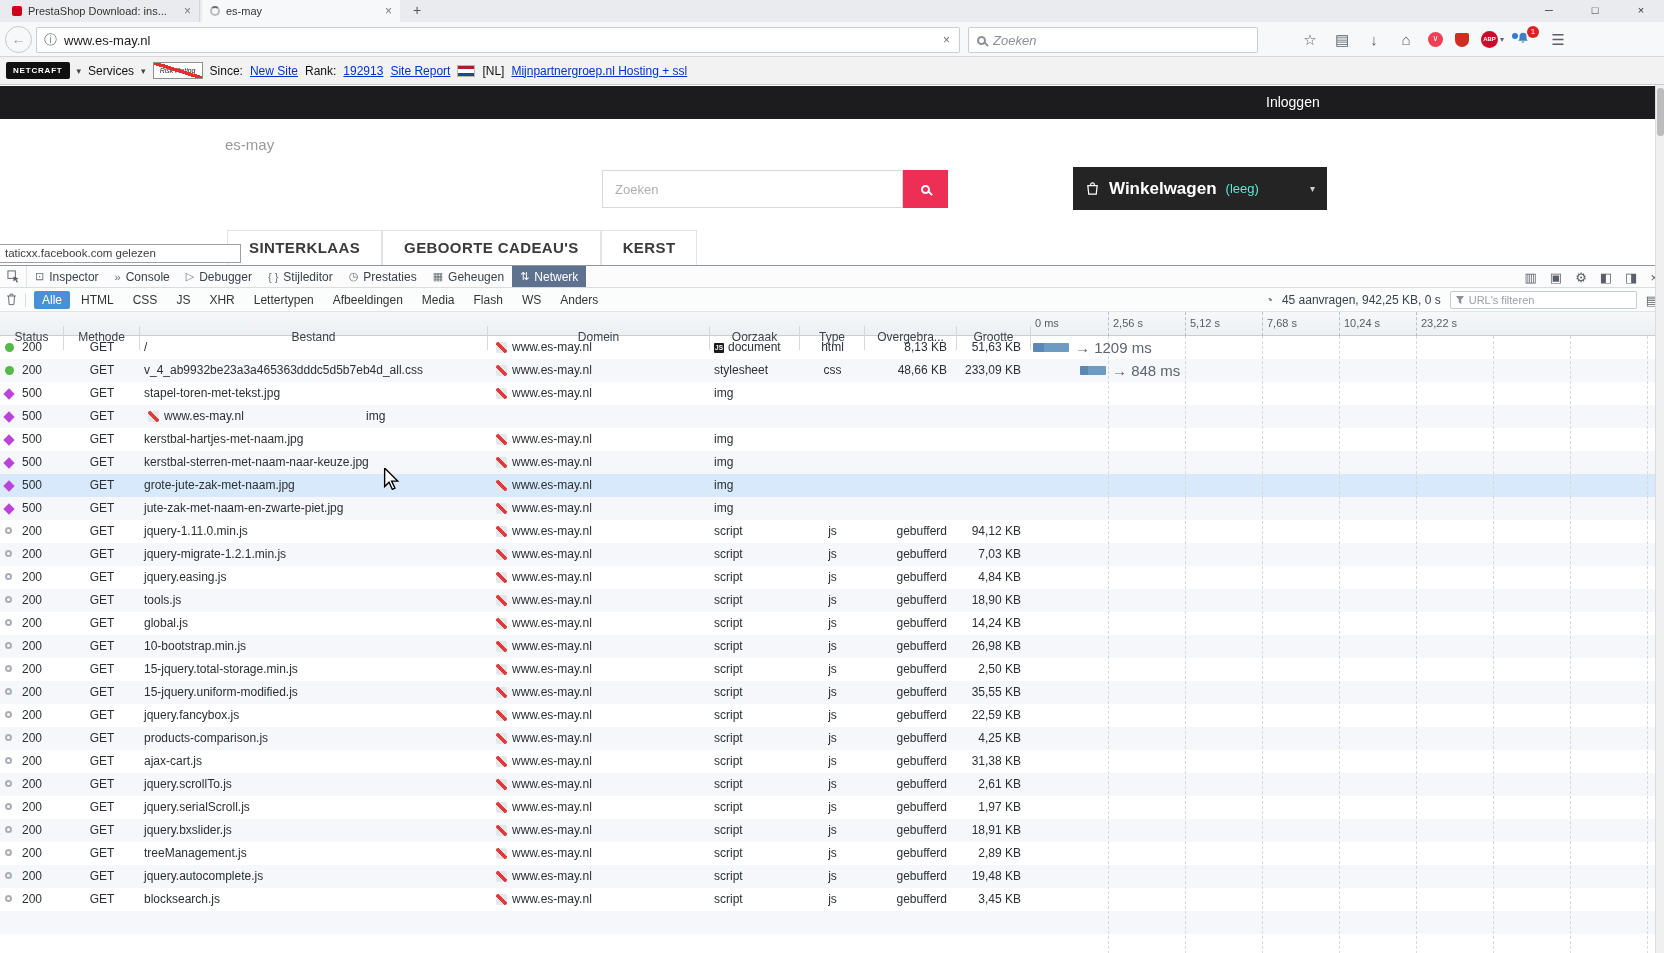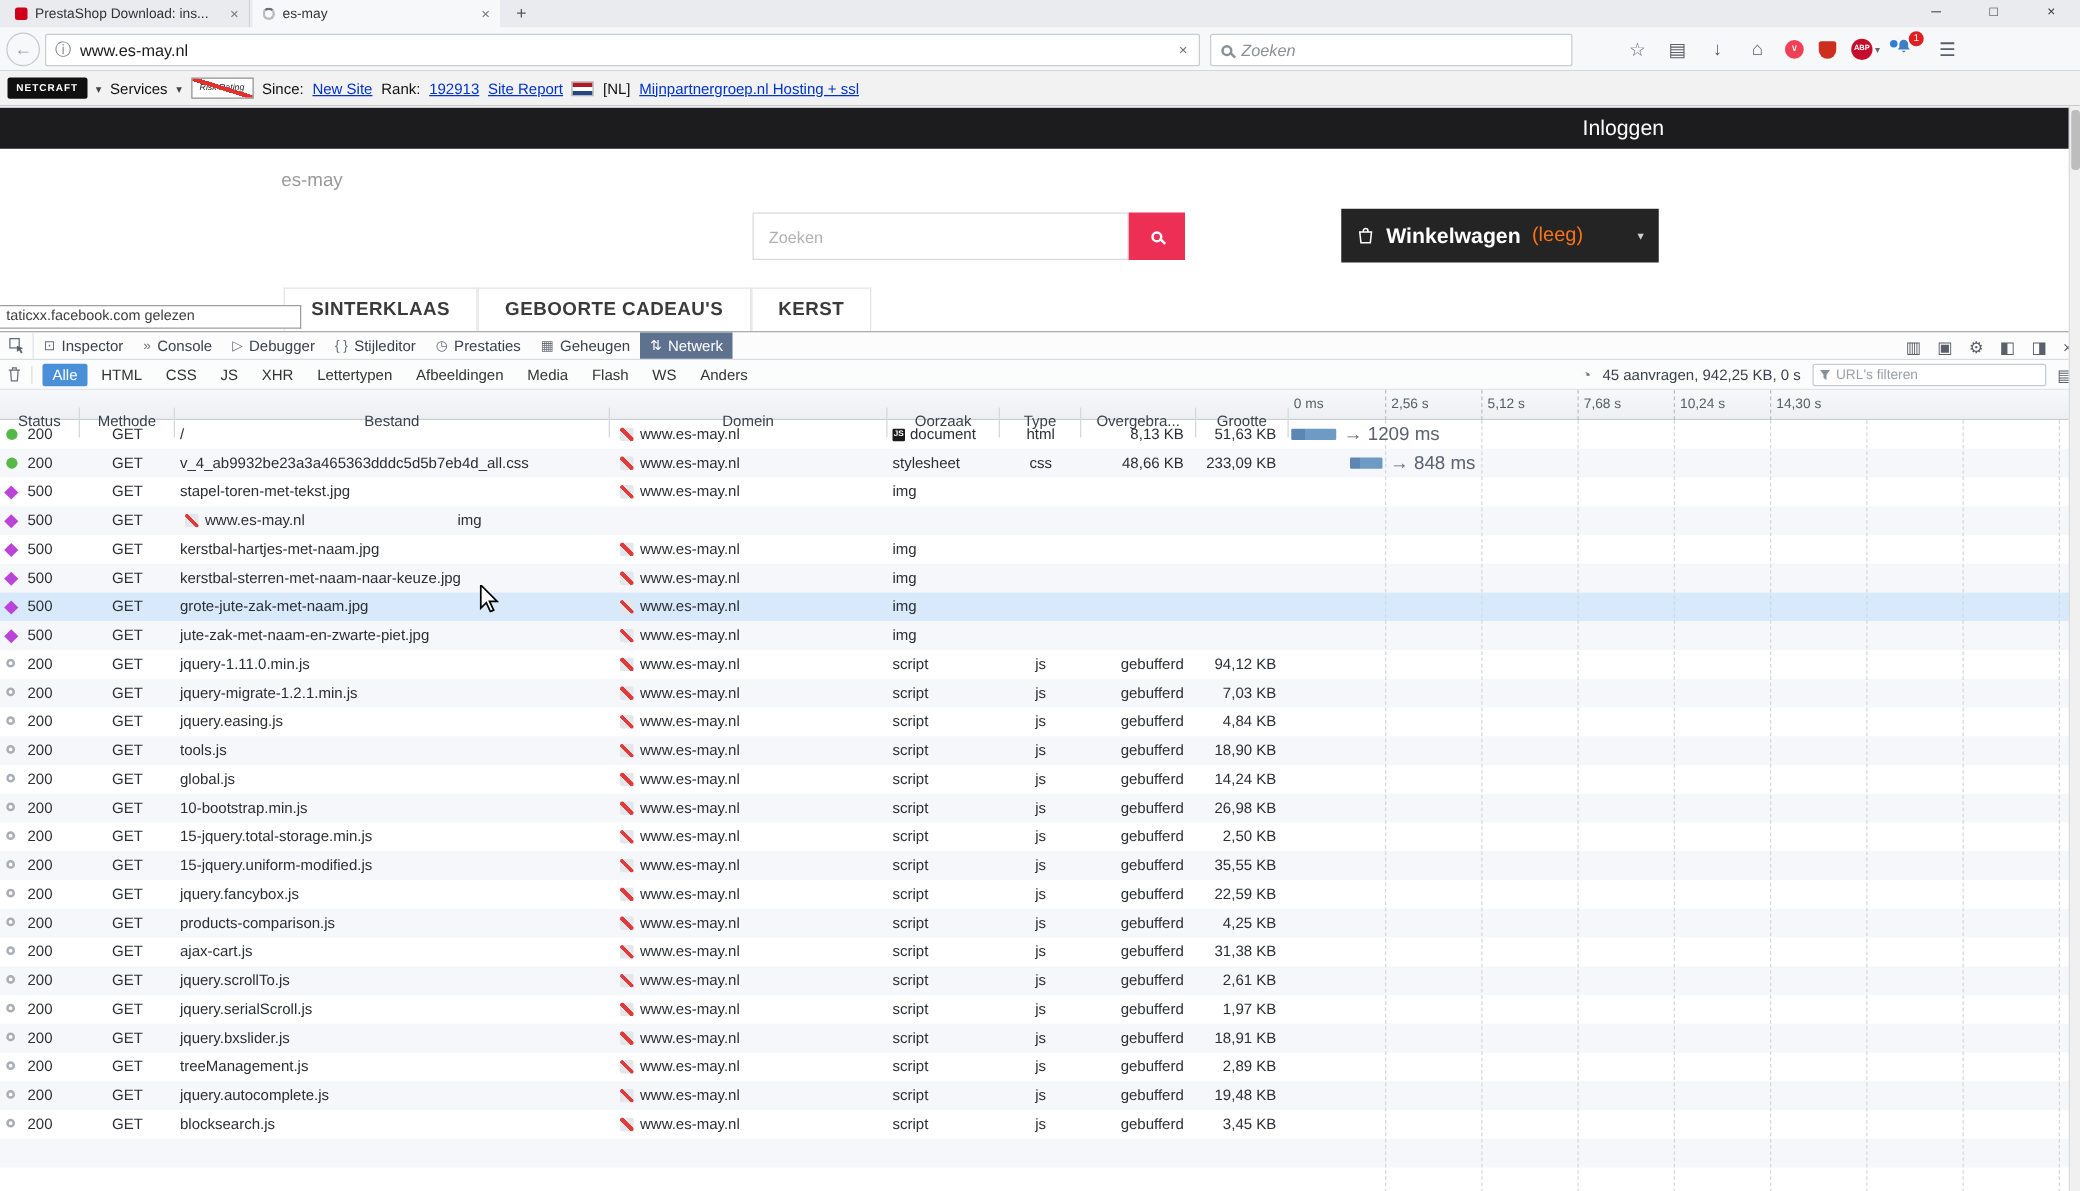--- a/index.html
+++ b/index.html
@@ -49,29 +49,29 @@
   .nclogo { background:#101010; color:#fff; font-size:8px; font-weight:bold; letter-spacing:.8px; padding:4px 7px; border-radius:2px; }
   .nc-caret { font-size:9px; color:#444; }
   .riskbadge { position:relative; width:50px; height:17px; border:1px solid #8f8f8f; background:#fff; font-size:7px; font-style:italic; display:flex; align-items:center; justify-content:center; color:#222; }
   .riskbadge::after { content:""; position:absolute; inset:0; background:linear-gradient(to top right, transparent 44%, #e03131 44% 56%, transparent 56%); }
   .nclink { color:var(--c-link_blue,#0033cc); text-decoration:underline; }
   .flag-nl { width:18px; height:12px; border:1px solid #b5b5b5; background:linear-gradient(#AE1C28 33%, #fff 33% 66%, #21468B 66%); }
 
   
   .page { position:absolute; top:86px; left:0; width:100%; height:179px; background:#fff; overflow:hidden; }
   .site-topbar { position:absolute; top:0; left:0; width:100%; height:33px; background:var(--c-site_header_bg,#1c1c1e); }
-  .login-link { position:absolute; left:1266px; top:0; line-height:33px; color:#fff; font-size:17px; }
+  .login-link { position:absolute; left:1266px; top:0; line-height:33px; color:#fff; font-size:14px; }
   .site-logo { position:absolute; left:225px; top:50px; color:#9a9a9a; font-size:15px; }
   .site-search { position:absolute; left:602px; top:84px; width:301px; height:38px; border:1px solid #d9d9d9; display:flex; align-items:center; padding-left:12px; }
   .site-search input { border:none; outline:none; flex:1; font-size:13px; color:#555; background:transparent; font-family:"Liberation Sans",sans-serif; }
   .site-search input::placeholder { color:#b0b0b0; }
   .site-search-btn { position:absolute; left:903px; top:84px; width:45px; height:38px; background:var(--c-accent_pink,#ee2f55); display:flex; align-items:center; justify-content:center; }
   .cart-block { position:absolute; left:1073px; top:81px; width:254px; height:43px; background:#242424; display:flex; align-items:center; padding:0 12px; gap:9px; }
   .cart-title { color:#fff; font-size:17px; font-weight:bold; }
-  .cart-empty { color:#f97316; font-size:16px; }
+  .cart-empty { color:#5eead4; font-size:13px; }
   .cart-caret { margin-left:auto; color:#cfcfcf; font-size:10px; }
   .menu-tabs { position:absolute; left:227px; bottom:0; display:flex; }
   .menu-tab { background:#fff; border:1px solid #e3e3e3; border-bottom:none; padding:8px 21px 9px; font-size:15px; font-weight:bold; color:#3a3a3a; letter-spacing:.4px;text-align:center; }
   .status-tooltip { position:absolute; left:0; top:158px; width:241px; height:19px; background:#fff; border:1px solid #9f9f9f; border-left:none; font-size:11.5px; color:#3c3c3c; line-height:17px; padding-left:5px; z-index:6; }
 
   
   .devtools { position:absolute; top:265px; left:0; width:100%; height:688px; background:#fff; border-top:1px solid #8e959c; font-size:12px; color:#39424c; }
   .dt-tabbar { position:relative; height:22px; background:#fcfcfd; border-bottom:1px solid #d8dde3; display:flex; align-items:stretch; }
   .pickbox { width:27px; display:flex; align-items:center; justify-content:center; border-right:1px solid #e0e4e8; }
   .dtab { display:flex; align-items:center; gap:5px; padding:0 8px; font-size:12px; }
@@ -313,21 +313,21 @@
       <span class="col col-3">Domein</span>
       <span class="col col-4">Oorzaak</span>
       <span class="col col-5">Type</span>
       <span class="col col-6">Overgebra...</span>
       <span class="col col-7">Grootte</span>
       <span class="tick tick-0">0 ms</span>
       <span class="tick tick-1">2,56 s</span>
       <span class="tick tick-2">5,12 s</span>
       <span class="tick tick-3">7,68 s</span>
       <span class="tick tick-4">10,24 s</span>
-      <span class="tick tick-5">14,30 s</span>
+      <span class="tick tick-5">23,22 s</span>
     </div>
 
     <div class="rows-wrap">
       <div>
           <div class="net-row">
             <div class="cell c-status"><span class="sdot ok"></span><span class="stext">200</span></div>
             <div class="cell c-method">GET</div>
             <div class="cell c-file">/</div>
             <div class="cell c-domain">
               <span class="insec"></span>

